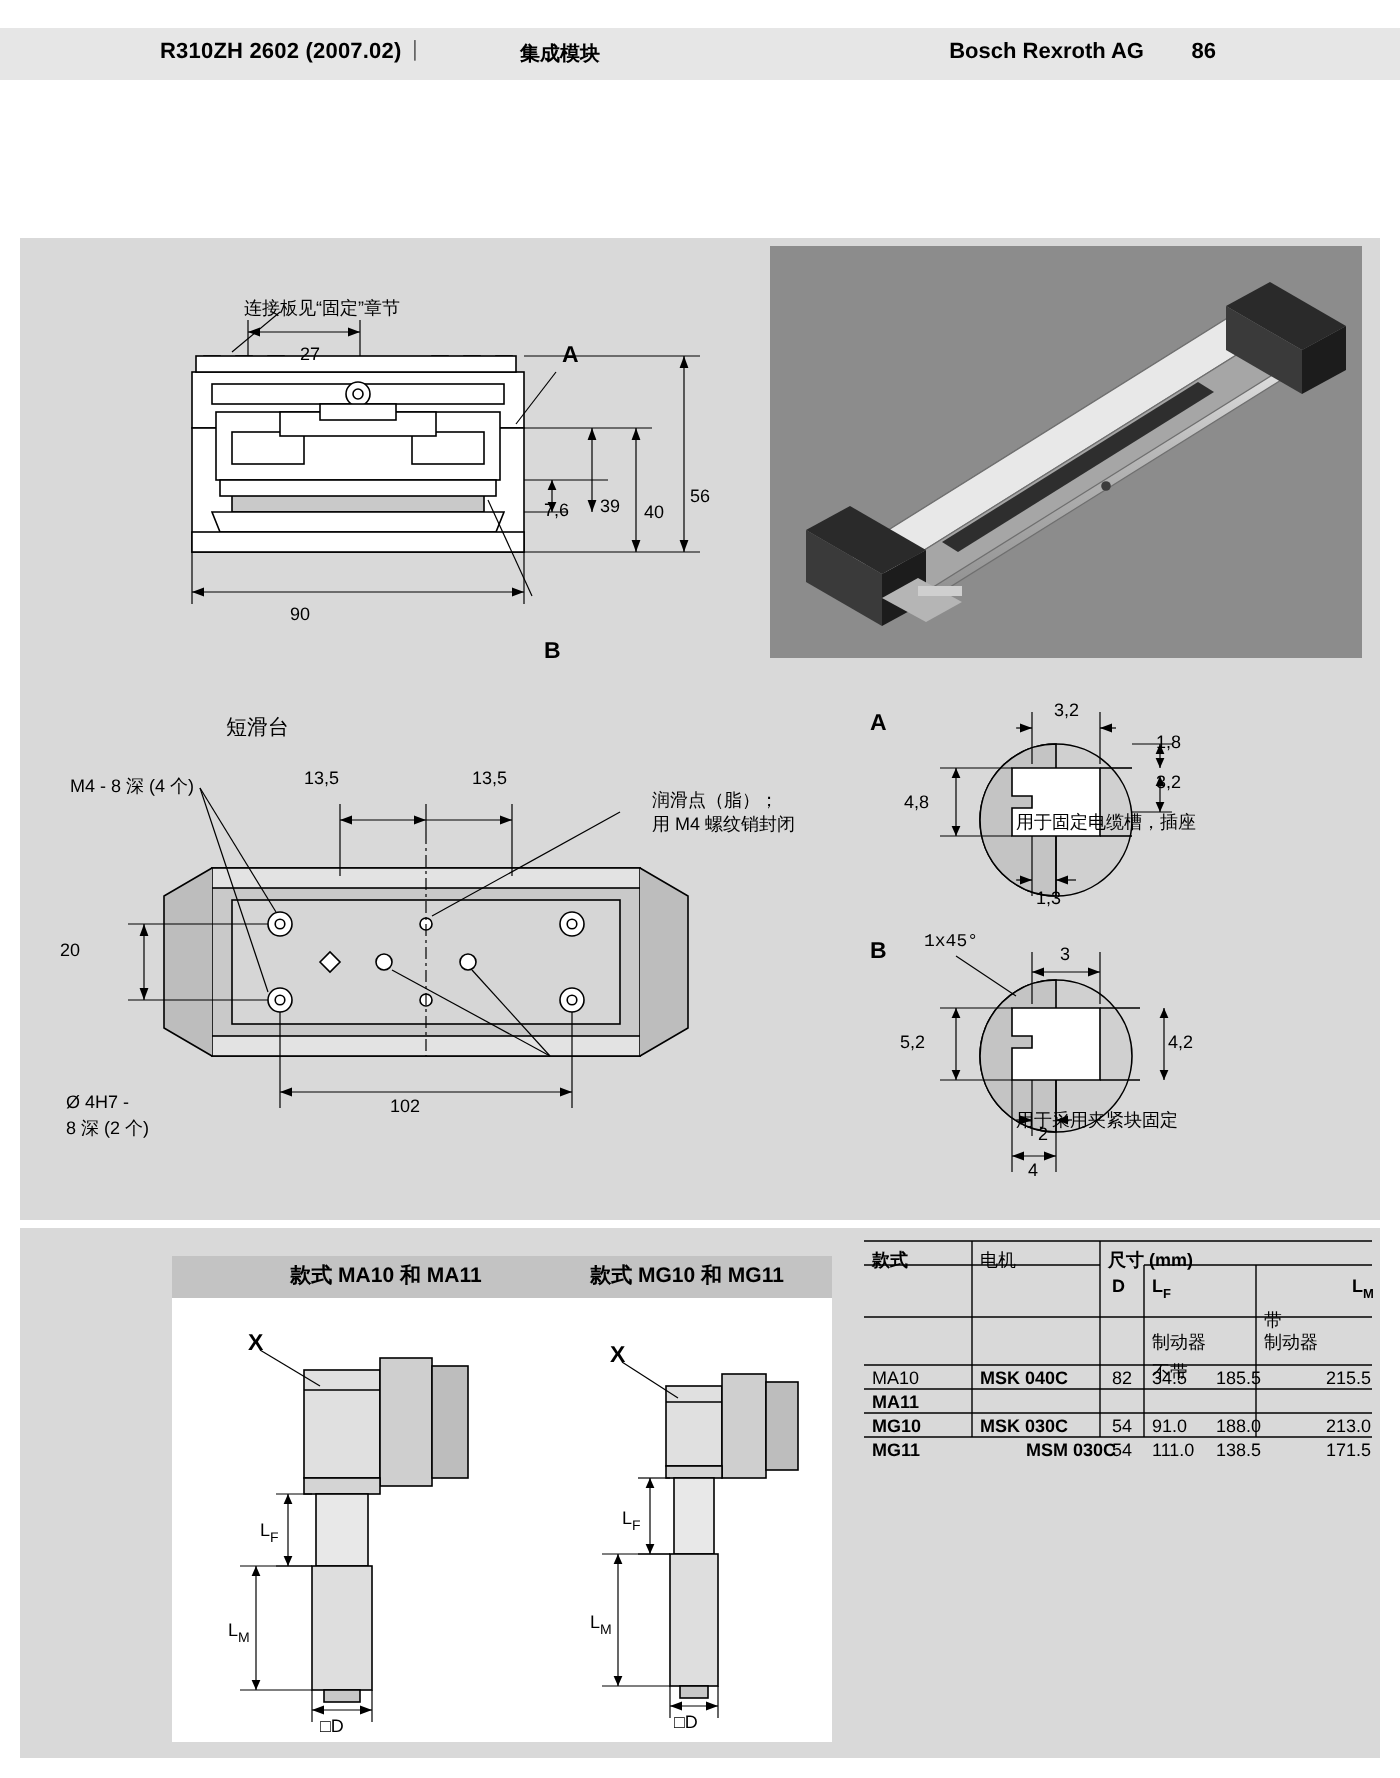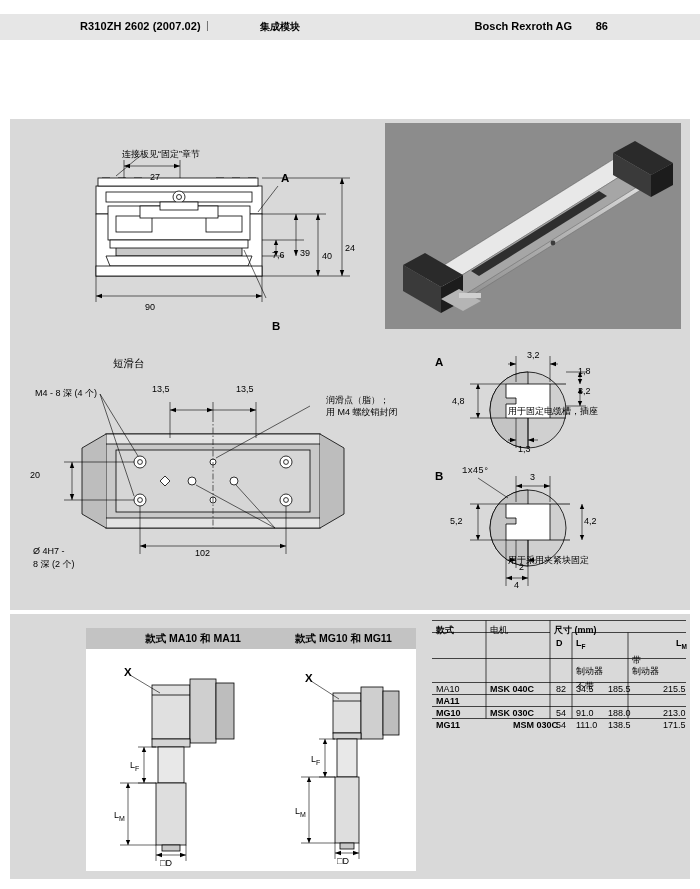--- a/index.html
+++ b/index.html
@@ -199,21 +199,21 @@
       <line x1="238" y1="82" x2="258" y2="56"></line>
 
       <line x1="224" y1="120" x2="246" y2="168"></line>
 
       <line x1="120" y1="26" x2="96" y2="46"></line>
     </g>
   </svg>
   <div class="lbl-cn" style="left:122px;top:148px;">连接板见“固定”章节</div>
   <div class="lbl" style="left:150px;top:172px;">27</div>
   <div class="lbl" style="left:145px;top:302px;">90</div>
-  <div class="lbl" style="left:345px;top:243px;">24</div>
+  <div class="lbl" style="left:345px;top:243px;">56</div>
   <div class="lbl" style="left:322px;top:251px;">40</div>
   <div class="lbl" style="left:300px;top:248px;">39</div>
   <div class="lbl" style="left:272px;top:250px;">7,6</div>
   <div class="lbl-b" style="left:281px;top:172px;">A</div>
   <div class="lbl-b" style="left:272px;top:320px;">B</div>
 
   <div class="render-box">
     <svg class="render-svg" width="296" height="206">
       <defs>
         <linearGradient id="alu" x1="0" y1="0" x2="0" y2="1">

